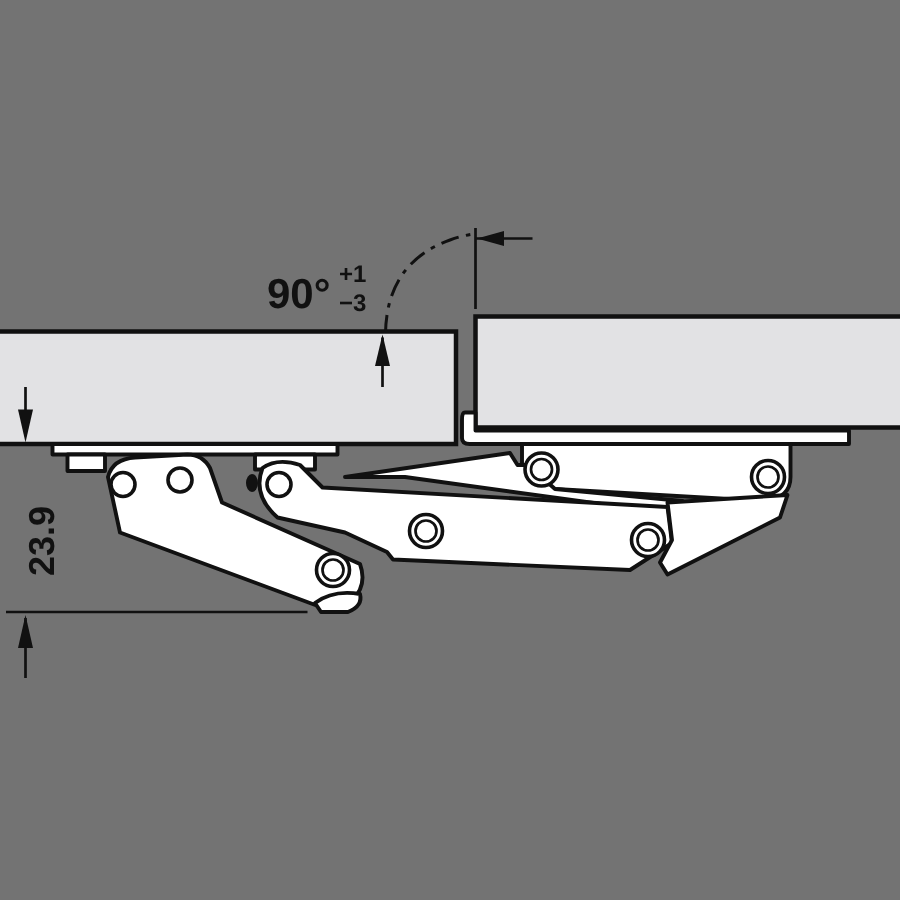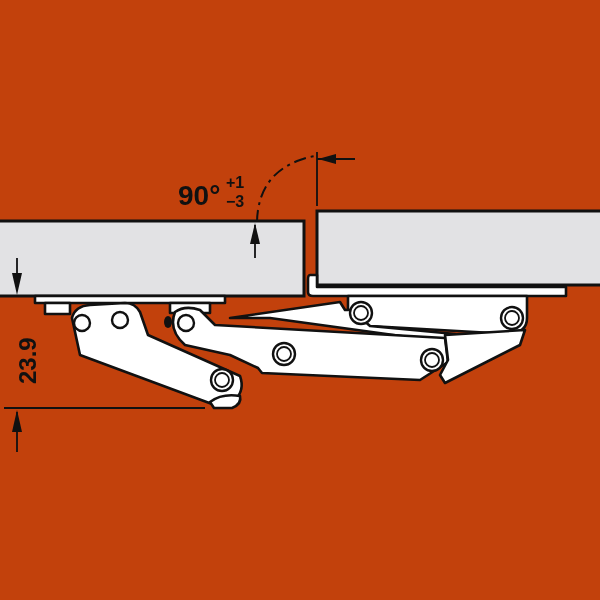--- a/index.html
+++ b/index.html
@@ -1,16 +1,16 @@
 <!DOCTYPE html>
 <html><head>
   <meta charset="utf-8">
   <style>
     html, body { margin: 0; padding: 0; background: #ffffff; }
-    #canvas { position: relative; width: 600px; height: 600px; overflow: hidden; background: #c2410c; }
+    #canvas { position: relative; width: 600px; height: 600px; overflow: hidden; background: #737373; }
     svg { position: absolute; left: 0; top: 0; }
     .panel { fill: #e2e2e4; stroke: #111; stroke-width: 3; }
     .part { fill: #ffffff; stroke: #111; stroke-width: 2.6; stroke-linejoin: round; }
     .pin-outer { fill: #fff; stroke: #111; stroke-width: 2.4; }
     .pin-inner { fill: #fff; stroke: #111; stroke-width: 1.8; }
     .label { font-family: "Liberation Sans", sans-serif; font-weight: bold; fill: #111; }
   </style>
 </head>
 <body>
 

